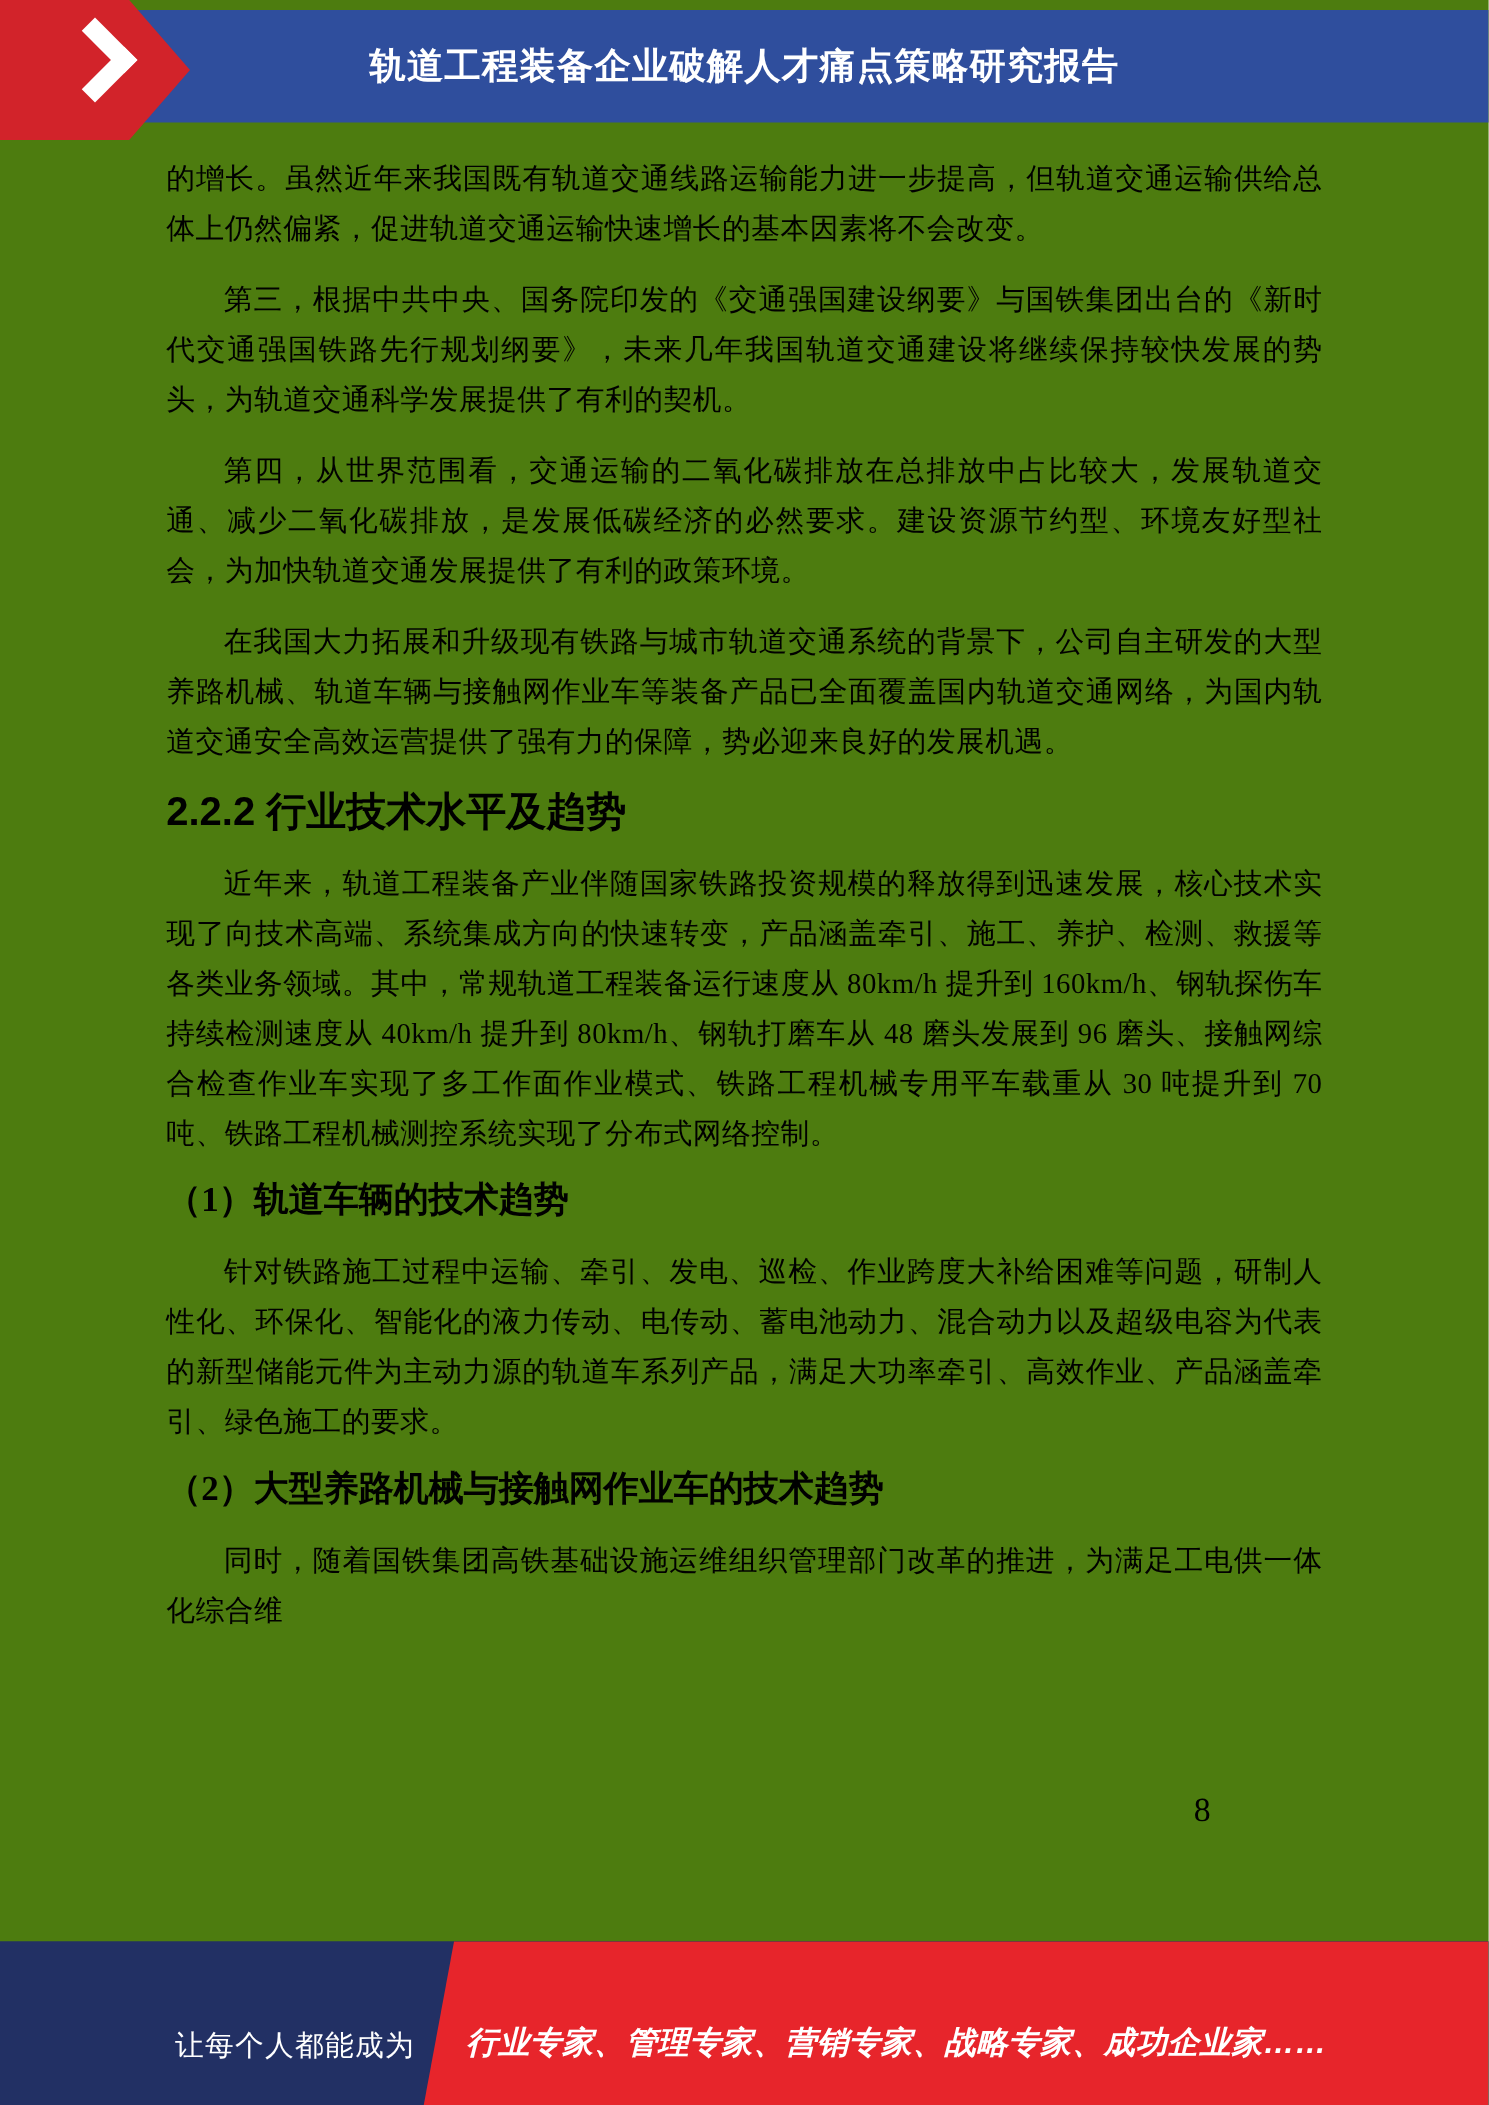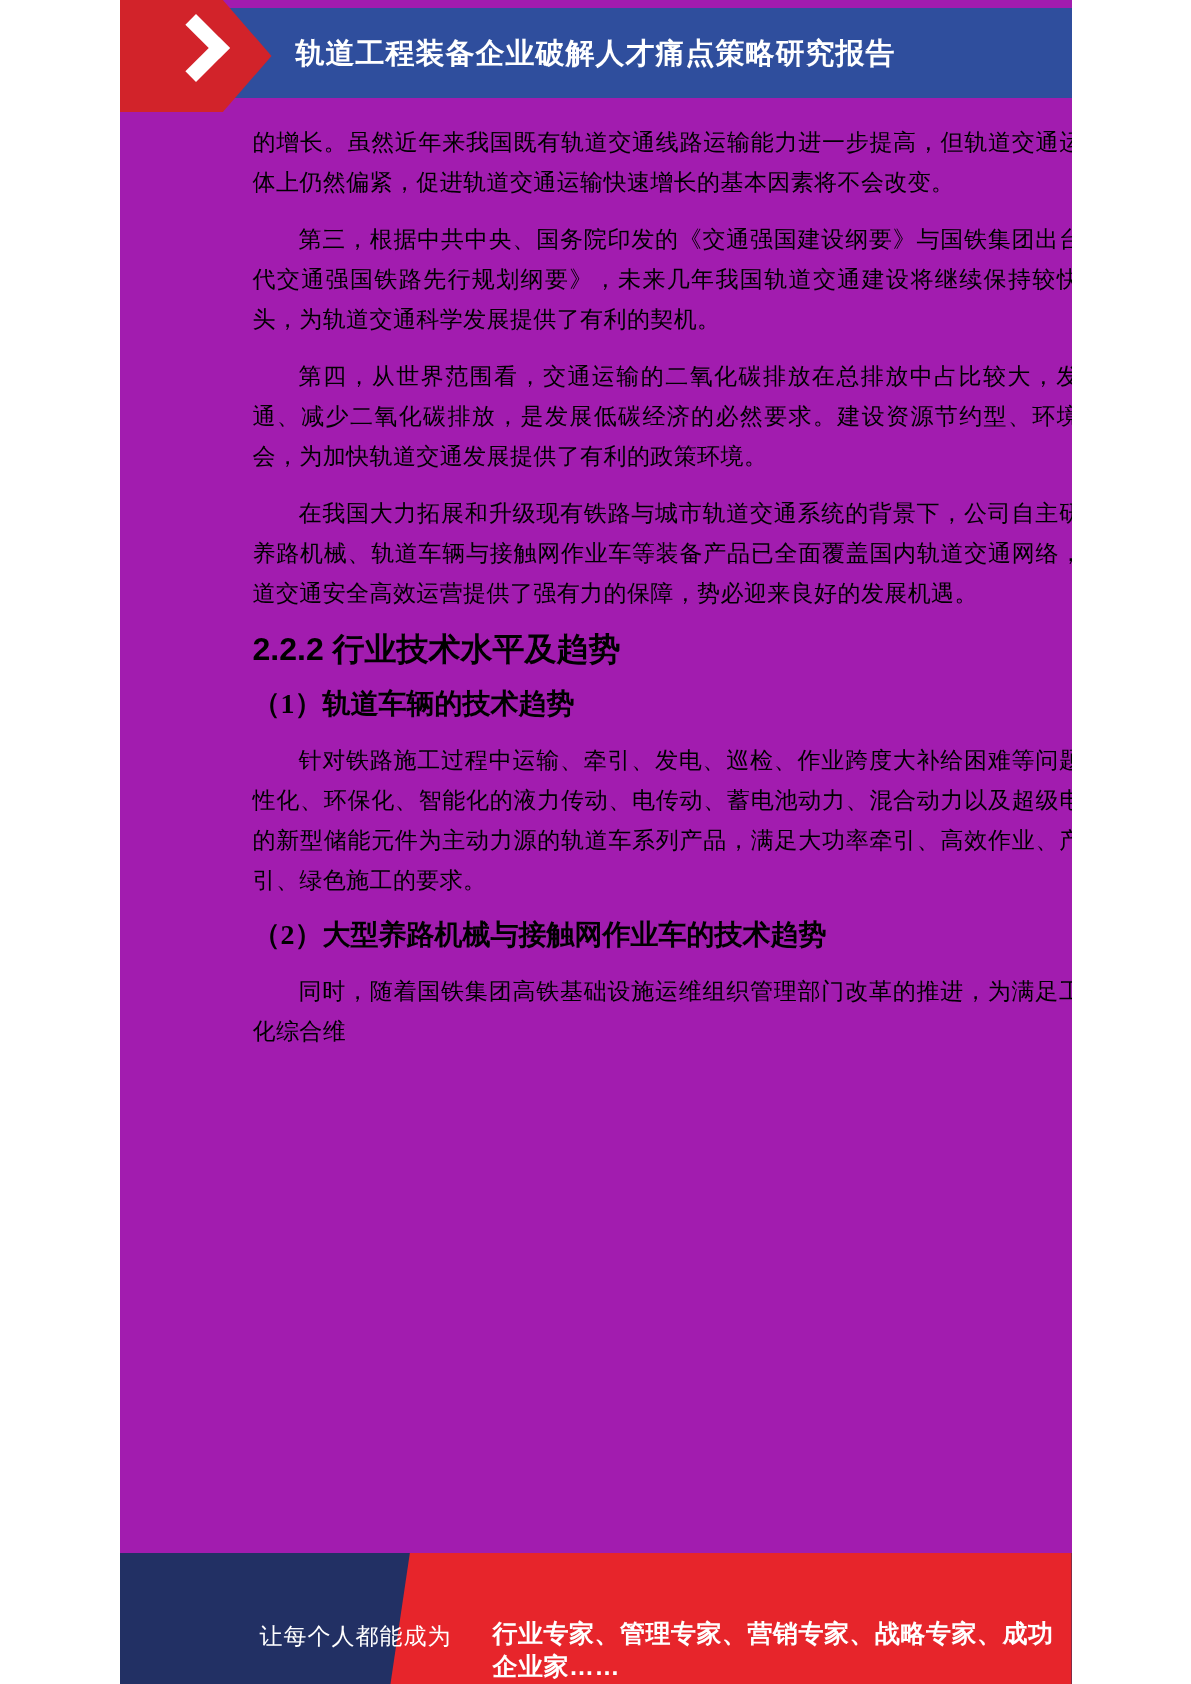--- a/index.html
+++ b/index.html
@@ -6,23 +6,23 @@
   :root {
     --header_blue: #2f4e9d;
     --arrow_red: #d2232a;
     --footer_navy: #223064;
     --footer_red: #e7252b;
   }
   * { margin:0; padding:0; box-sizing:border-box; }
   html,body { background:#ffffff; }
   .page {
     position:relative;
-    width:952px; height:1684px;
+    width:1191px; height:1684px;
     margin:0 auto;
-    background:#a21caf;
+    background:#4d7c0f;
     overflow:hidden;
     font-family:"Liberation Serif","DejaVu Serif",serif;
     color:#000;
   }
 
   
   .header-bar {
     position:absolute; top:8px; left:0; right:0; height:90px;
     background:var(--header_blue);
   }
@@ -86,20 +86,21 @@
   }
   .footer-left-text {
     position:absolute; left:140px; top:68px;
     color:#ffffff; font-size:23px; letter-spacing:1px;
     font-family:"Liberation Sans","DejaVu Sans",sans-serif;
   }
   .footer-right-text {
     position:absolute; left:373px; top:64px;
     color:#ffffff; font-size:25px; font-weight:bold; letter-spacing:0.5px;
     font-family:"Liberation Sans","DejaVu Sans",sans-serif;
+    font-style:italic;
   }
 </style>
 </head>
 <body>
 
 <div class="page">
 
   <header>
     <div class="header-bar"></div>
     <div class="header-arrow">
@@ -107,20 +108,21 @@
     </div>
     <div class="header-title">轨道工程装备企业破解人才痛点策略研究报告</div>
   </header>
 
   <main class="content">
     <p class="para no-indent">的增长。虽然近年来我国既有轨道交通线路运输能力进一步提高，但轨道交通运输供给总体上仍然偏紧，促进轨道交通运输快速增长的基本因素将不会改变。</p>
     <p class="para">第三，根据中共中央、国务院印发的《交通强国建设纲要》与国铁集团出台的《新时代交通强国铁路先行规划纲要》，未来几年我国轨道交通建设将继续保持较快发展的势头，为轨道交通科学发展提供了有利的契机。</p>
     <p class="para">第四，从世界范围看，交通运输的二氧化碳排放在总排放中占比较大，发展轨道交通、减少二氧化碳排放，是发展低碳经济的必然要求。建设资源节约型、环境友好型社会，为加快轨道交通发展提供了有利的政策环境。</p>
     <p class="para">在我国大力拓展和升级现有铁路与城市轨道交通系统的背景下，公司自主研发的大型养路机械、轨道车辆与接触网作业车等装备产品已全面覆盖国内轨道交通网络，为国内轨道交通安全高效运营提供了强有力的保障，势必迎来良好的发展机遇。</p>
     <h2 class="h-section">2.2.2 行业技术水平及趋势</h2>
+    <p class="para">近年来，轨道工程装备产业伴随国家铁路投资规模的释放得到迅速发展，核心技术实现了向技术高端、系统集成方向的快速转变，产品涵盖牵引、施工、养护、检测、救援等各类业务领域。其中，常规轨道工程装备运行速度从 80km/h 提升到 160km/h、钢轨探伤车持续检测速度从 40km/h 提升到 80km/h、钢轨打磨车从 48 磨头发展到 96 磨头、接触网综合检查作业车实现了多工作面作业模式、铁路工程机械专用平车载重从 30 吨提升到 70 吨、铁路工程机械测控系统实现了分布式网络控制。</p>
     <h3 class="h-sub">（1）轨道车辆的技术趋势</h3>
     <p class="para">针对铁路施工过程中运输、牵引、发电、巡检、作业跨度大补给困难等问题，研制人性化、环保化、智能化的液力传动、电传动、蓄电池动力、混合动力以及超级电容为代表的新型储能元件为主动力源的轨道车系列产品，满足大功率牵引、高效作业、产品涵盖牵引、绿色施工的要求。</p>
     <h3 class="h-sub">（2）大型养路机械与接触网作业车的技术趋势</h3>
     <p class="para">同时，随着国铁集团高铁基础设施运维组织管理部门改革的推进，为满足工电供一体化综合维</p>
   </main>
 
   <div class="page-number">8</div>
 
   <footer class="footer">
     <div class="footer-red"></div>

